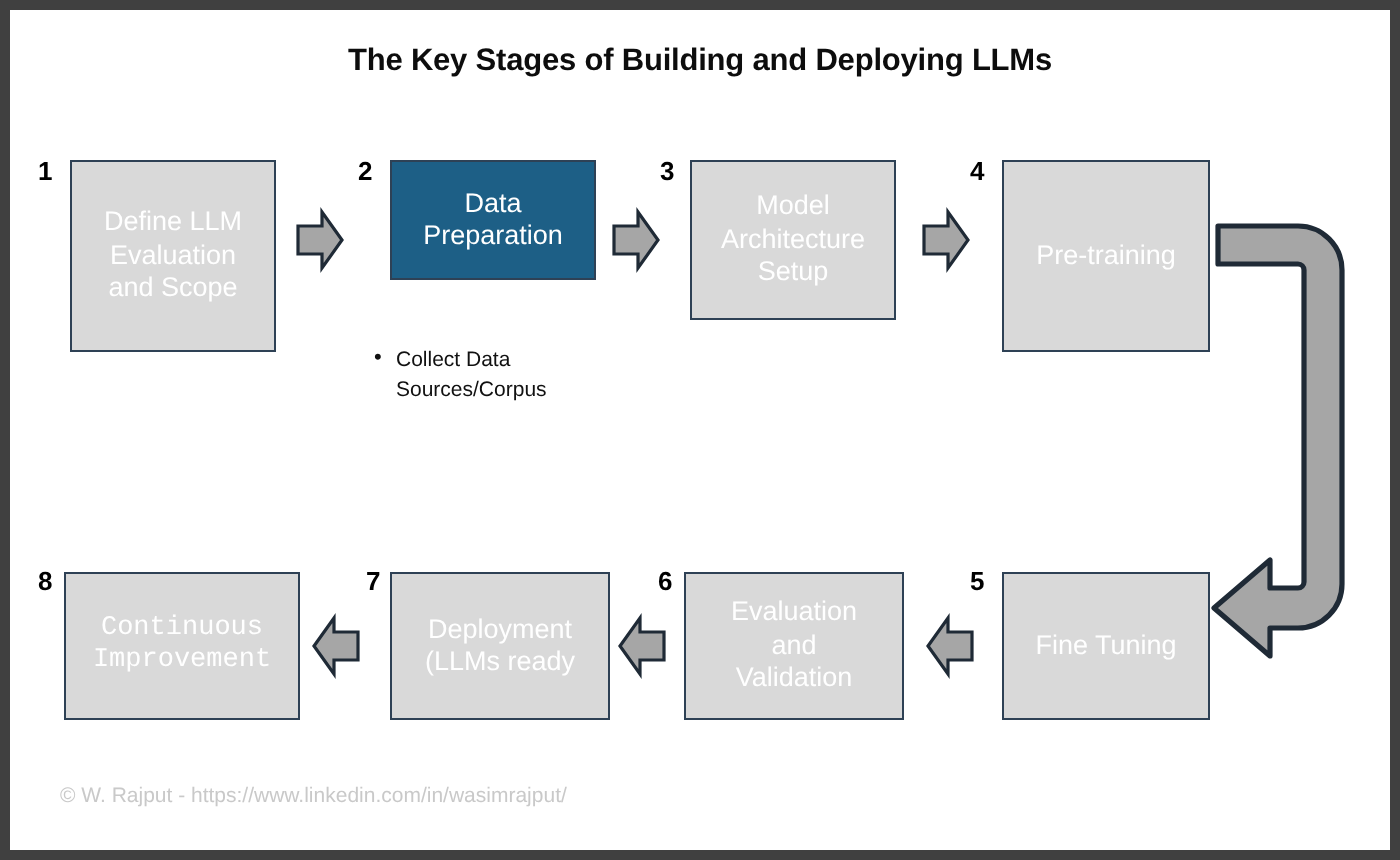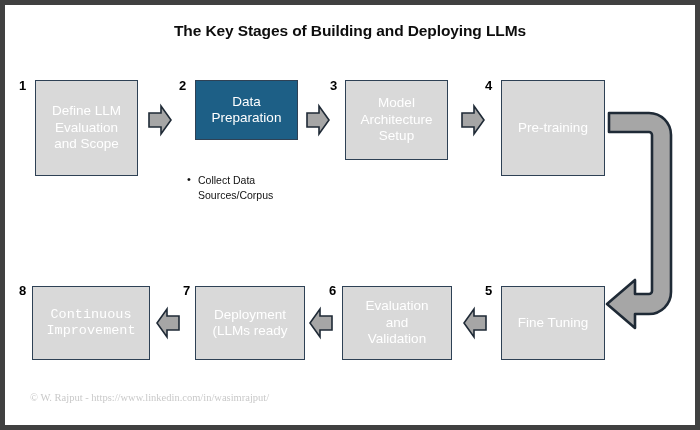--- a/index.html
+++ b/index.html
@@ -105,21 +105,20 @@
   }
   .loop svg { display: block; width: 100%; height: 100%; }
 
   .credit {
     position: absolute;
     left: 25px;
     top: 387px;
     font-size: 10.5px;
     color: #c9c9c9;
     white-space: nowrap;
-    font-family: Liberation Serif, serif;
   }
 </style>
 </head>
 <body>
 
 <div id="canvas">
   <div id="inner">
 
     <div class="title">The Key Stages of Building and Deploying LLMs</div>
 

